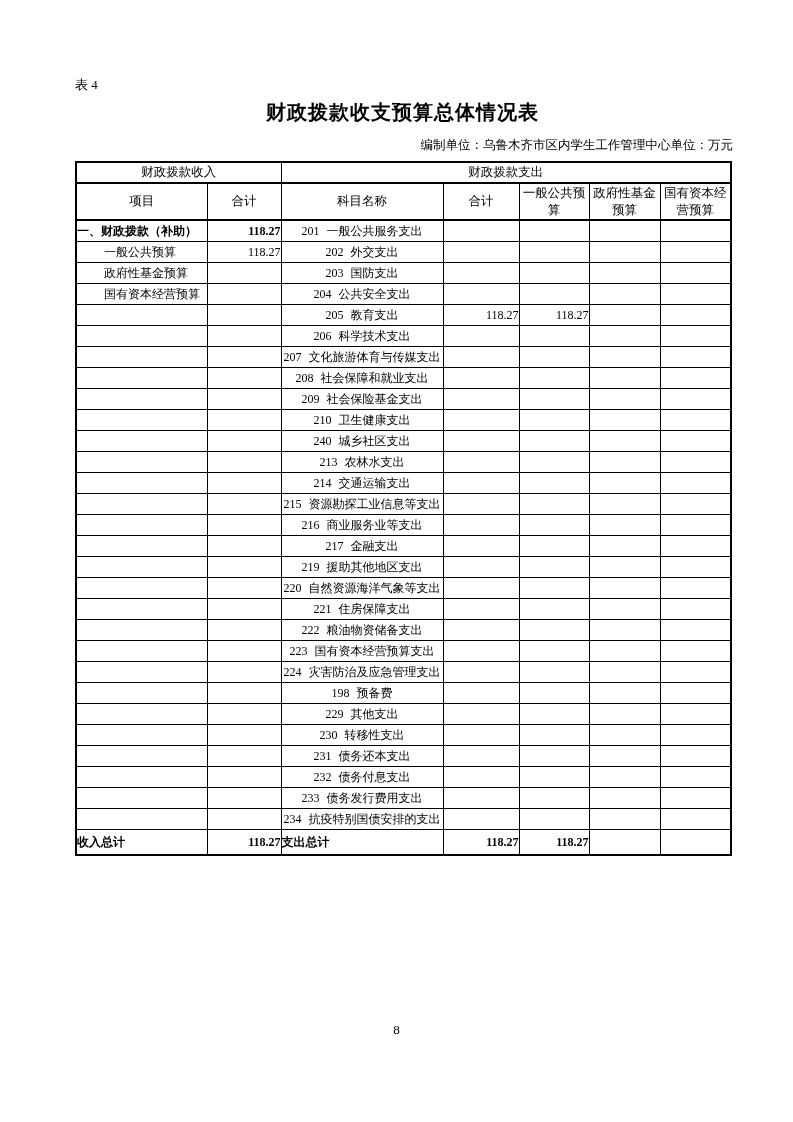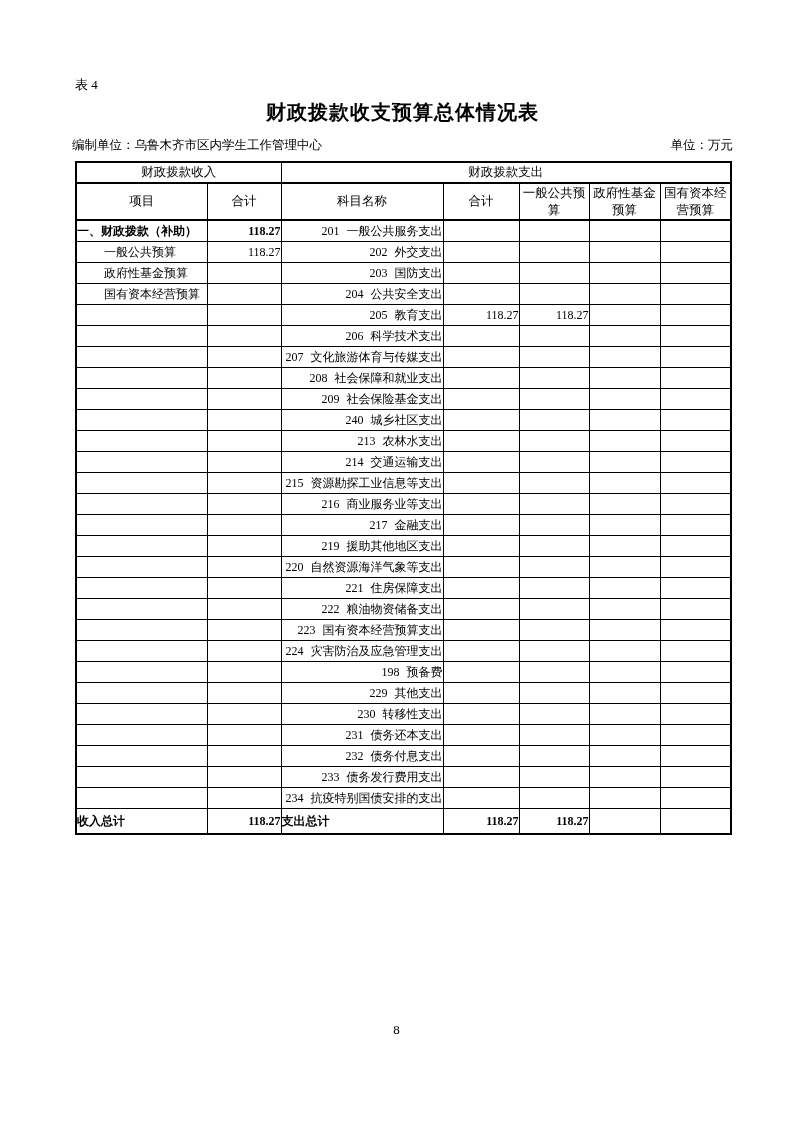--- a/index.html
+++ b/index.html
@@ -29,21 +29,21 @@
     font-size: 20px;
     font-weight: bold;
     letter-spacing: 1px;
   }
   .info-row {
     position: absolute;
     left: 72px;
     right: 60px;
     top: 137px;
     display: flex;
-    justify-content: space-between;
+    justify-content: flex-end;
     font-size: 12.5px;
   }
   table.budget-table {
     position: absolute;
     left: 75px;
     top: 161px;
     width: 655px;
     table-layout: fixed;
     border-collapse: collapse;
     border: 2px solid #000;
@@ -67,21 +67,21 @@
   .budget-table thead tr.hdr-cols th {
     height: 35px;
     line-height: 17px;
     border-bottom: 2px solid #000;
   }
   .budget-table tbody td { height: 20px; }
   .c-item { text-align: left; padding-left: 3px; }
   .c-item.indent { padding-left: 27px; }
   .lead { font-weight: bold; }
   .c-num { text-align: right; padding-right: 7px; }
-  .c-subject { text-align: right; padding-left: 3px; word-spacing: 4px; white-space: nowrap; }
+  .c-subject { text-align: center; padding-left: 3px; word-spacing: 4px; white-space: nowrap; }
   tr.total-row td { height: 24px; font-weight: bold; }
   tr.total-row .c-item, tr.total-row .c-subject {
     text-align: left;
     padding-left: 0;
     word-spacing: normal;
   }
   .page-number {
     position: absolute;
     left: 0;
     right: 0;
@@ -205,20 +205,29 @@
         <td class="c-num"></td>
         <td class="c-subject">209 社会保险基金支出</td>
         <td class="c-num"></td>
         <td class="c-num"></td>
         <td class="c-num"></td>
         <td class="c-num"></td>
       </tr>
       <tr>
         <td class="c-item"></td>
         <td class="c-num"></td>
+        <td class="c-subject">210 卫生健康支出</td>
+        <td class="c-num"></td>
+        <td class="c-num"></td>
+        <td class="c-num"></td>
+        <td class="c-num"></td>
+      </tr>
+      <tr>
+        <td class="c-item"></td>
+        <td class="c-num"></td>
         <td class="c-subject">240 城乡社区支出</td>
         <td class="c-num"></td>
         <td class="c-num"></td>
         <td class="c-num"></td>
         <td class="c-num"></td>
       </tr>
       <tr>
         <td class="c-item"></td>
         <td class="c-num"></td>
         <td class="c-subject">213 农林水支出</td>

